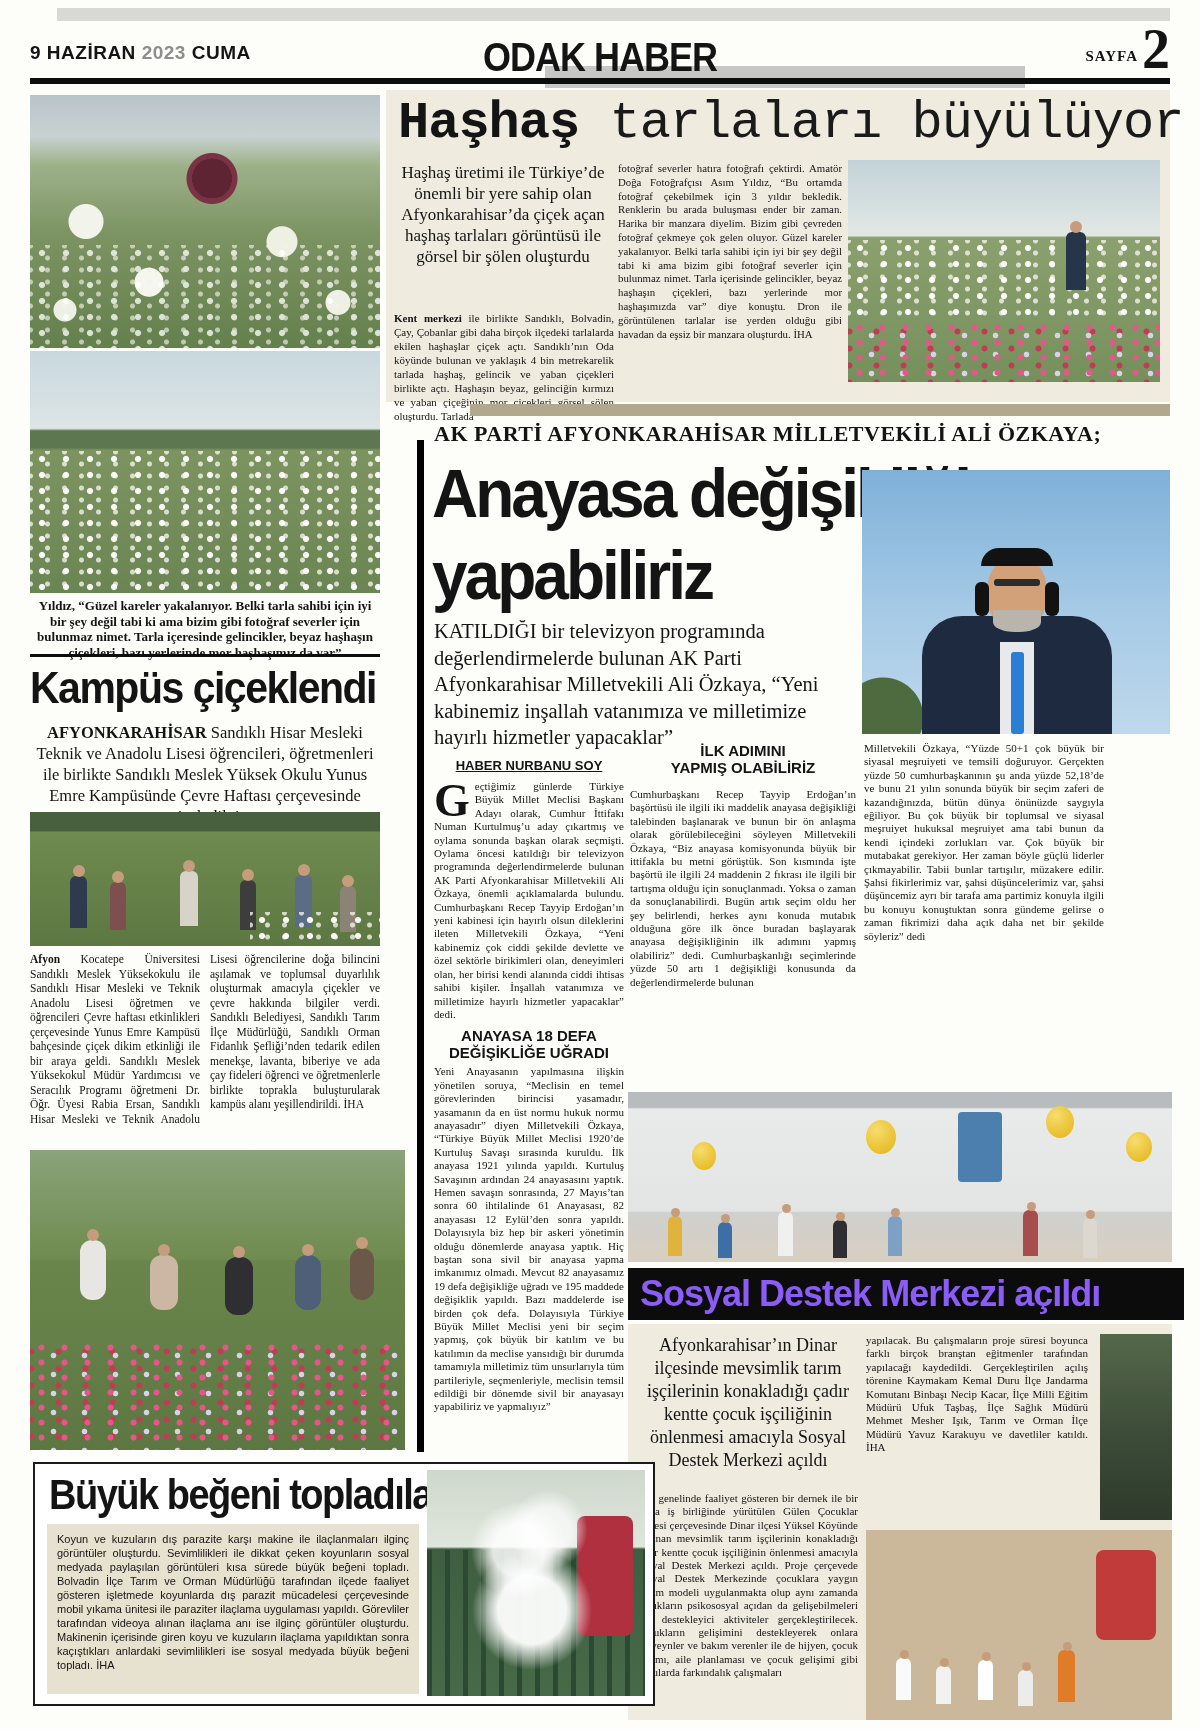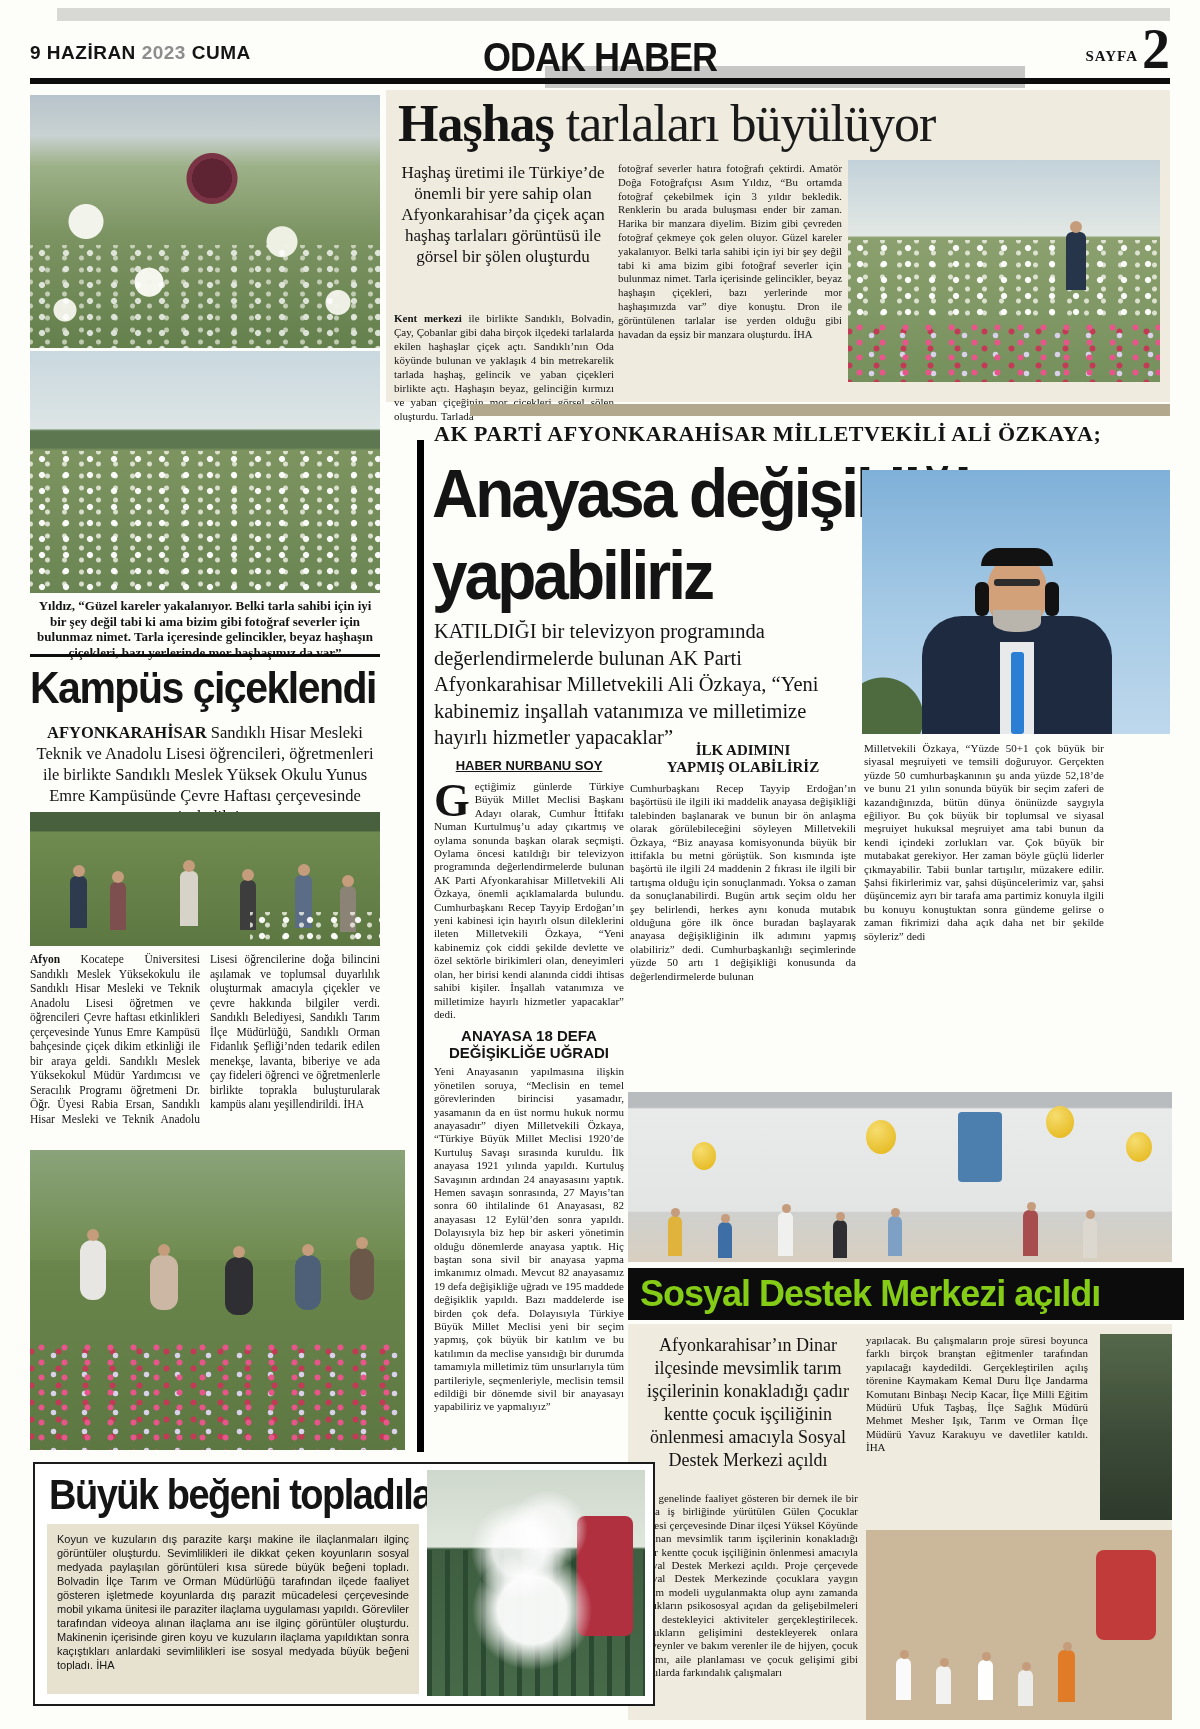--- a/index.html
+++ b/index.html
@@ -14,31 +14,31 @@
   .date{font-family:"Liberation Sans",sans-serif;font-weight:bold;font-size:19px;letter-spacing:.5px;}
   .date .yr{color:#8d8d8d;}
   .masthead{font-family:"Liberation Sans",sans-serif;font-weight:bold;font-size:36px;letter-spacing:-1px;
             transform:scaleY(1.12);transform-origin:center top;}
   .mast-shadow{background:#c7c7c5;}
   .hrule{background:#0d0d0d;}
   .pageno{font-weight:bold;display:flex;align-items:flex-end;gap:4px;justify-content:flex-end;}
   .pageno .w{font-size:15px;letter-spacing:1px;padding-bottom:9px;}
   .pageno .n{font-size:56px;line-height:.85;}
   
-  .h-hashas{font-family:Liberation Serif, serif;font-size:52px;letter-spacing:-1px;white-space:nowrap;}
+  .h-hashas{font-family:Liberation Mono, monospace;font-size:52px;letter-spacing:-1px;white-space:nowrap;}
   .h-hashas b{font-weight:bold;}
   .h-hashas span.th{font-weight:normal;color:#1a1a1a;}
   .h-big{font-family:"Liberation Sans",sans-serif;font-weight:bold;font-size:64px;line-height:76px;
          letter-spacing:-3px;transform:scaleY(1.08);transform-origin:left top;}
   .h-kampus,.h-begeni{font-family:"Liberation Sans",sans-serif;font-weight:bold;letter-spacing:-1.5px;
          transform:scaleY(1.1);transform-origin:left top;}
   .h-kampus{font-size:41px;}
   .h-begeni{font-size:38px;}
   .kicker{font-size:22px;letter-spacing:.5px;white-space:nowrap;font-weight:bold;}
-  .blackbar{background:#0c0c0c;color:#84cc16;font-family:"Liberation Sans",sans-serif;font-weight:bold;
+  .blackbar{background:#0c0c0c;color:#8b5cf6;font-family:"Liberation Sans",sans-serif;font-weight:bold;
             font-size:36px;letter-spacing:-1px;display:flex;align-items:center;padding-left:12px;
             transform-origin:left top;}
   
   .lead-hashas{font-size:17px;line-height:21px;}
   .body-sm{font-size:11px;line-height:14px;}
   .body-sm2{font-size:10.8px;line-height:13.8px;}
   .body-col{font-size:11px;line-height:13.4px;}
   .caption{font-weight:bold;font-size:13px;line-height:15.5px;}
   .intro-kampus{font-size:16.5px;line-height:21px;}
   .intro-anayasa{font-size:20.5px;line-height:26.5px;}
@@ -189,21 +189,21 @@
   <div class="abs body-col just" style="left:434px;top:780px;width:190px;">
     <p class="dropcap" style="margin:0;">Geçtiğimiz günlerde Türkiye Büyük Millet Meclisi Başkanı Adayı olarak, Cumhur İttifakı Numan Kurtulmuş’u aday çıkartmış ve oylama sonunda başkan olarak seçmişti. Oylama öncesi katıldığı bir televizyon programında değerlendirmelerde bulunan AK Parti Afyonkarahisar Milletvekili Ali Özkaya, önemli açıklamalarda bulundu. Cumhurbaşkanı Recep Tayyip Erdoğan’ın yeni kabinesi için hayırlı olsun dileklerini ileten Milletvekili Özkaya, “Yeni kabinemiz çok ciddi şekilde devlette ve özel sektörle birikimleri olan, deneyimleri olan, her birisi kendi alanında ciddi ihtisas sahibi kişiler. İnşallah vatanımıza ve milletimize hayırlı hizmetler yapacaklar” dedi.</p>
     <div class="subhead ctr" style="margin:6px 0 4px;">
       <div>ANAYASA 18 DEFA</div>
       <div>DEĞİŞİKLİĞE UĞRADI</div>
     </div>
     <p style="margin:0;">Yeni Anayasanın yapılmasına ilişkin yönetilen soruya, “Meclisin en temel görevlerinden birincisi yasamadır, yasamanın da en üst normu hukuk normu anayasadır” diyen Milletvekili Özkaya, “Türkiye Büyük Millet Meclisi 1920’de Kurtuluş Savaşı sırasında kuruldu. İlk anayasa 1921 yılında yapıldı. Kurtuluş Savaşının ardından 24 anayasasını yaptık. Hemen savaşın sonrasında, 27 Mayıs’tan sonra 60 ihtilalinde 61 Anayasası, 82 anayasası 12 Eylül’den sonra yapıldı. Dolayısıyla biz hep bir askeri yönetimin olduğu dönemlerde anayasa yaptık. Hiç baştan sona sivil bir anayasa yapma imkanımız olmadı. Mevcut 82 anayasamız 19 defa değişikliğe uğradı ve 195 maddede değişiklik yapıldı. Bazı maddelerde ise birden çok defa. Dolayısıyla Türkiye Büyük Millet Meclisi yeni bir seçim yapmış, çok büyük bir katılım ve bu katılımın da meclise yansıdığı bir durumda tamamıyla milletimiz tüm unsurlarıyla tüm partileriyle, seçmenleriyle, meclisin temsil edildiği bir dönemde sivil bir anayasayı yapabiliriz ve yapmalıyız”</p>
   </div>
 
   <div class="abs" style="left:630px;top:742px;width:226px;">
-    <div class="subhead ctr" style="margin-bottom:6px;font-family:Liberation Serif, serif;">
+    <div class="subhead ctr" style="margin-bottom:12px;">
       <div>İLK ADIMINI</div>
       <div>YAPMIŞ OLABİLİRİZ</div>
     </div>
     <p class="body-col just" style="margin:0;">Cumhurbaşkanı Recep Tayyip Erdoğan’ın başörtüsü ile ilgili iki maddelik anayasa değişikliği talebinden başlanarak ve bunun bir ön anlaşma olarak görülebileceğini söyleyen Milletvekili Özkaya, “Biz anayasa komisyonunda büyük bir ittifakla bu metni görüştük. Son kısmında işte başörtü ile ilgili 24 maddenin 2 fıkrası ile ilgili bir tartışma olduğu için sonuçlanmadı. Yoksa o zaman da sonuçlanabilirdi. Bugün artık seçim oldu her şey belirlendi, herkes aynı konuda mutabık olduğuna göre ilk önce buradan başlayarak anayasa değişikliğinin ilk adımını yapmış olabiliriz” dedi. Cumhurbaşkanlığı seçimlerinde yüzde 50 artı 1 değişikliği konusunda da değerlendirmelerde bulunan</p>
   </div>
 
   <p class="abs body-col just" style="left:864px;top:742px;width:240px;margin:0;">Milletvekili Özkaya, “Yüzde 50+1 çok büyük bir siyasal meşruiyeti ve temsili doğuruyor. Gerçekten yüzde 50 cumhurbaşkanının şu anda yüzde 52,18’de ve bunu 21 yılın sonunda büyük bir seçim zaferi de kazandığınızda, bütün dünya önünüzde saygıyla eğiliyor. Bu çok büyük bir toplumsal ve siyasal meşruiyet hukuksal meşruiyet ama tabi bunun da kendi içindeki zorlukları var. Çok büyük bir mutabakat gerekiyor. Her zaman böyle güçlü liderler çıkmayabilir. Tabii bunlar tartışılır, müzakere edilir. Şahsi fikirlerimiz var, şahsi düşüncelerimiz var, şahsi düşüncemiz ayrı bir tarafa ama partimiz konuyla ilgili bu konuyu konuştuktan sonra gündeme gelirse o zaman fikrimizi daha açık daha net bir şekilde söyleriz” dedi</p>
 
   <div class="abs photo ph-wall" style="left:628px;top:1092px;width:544px;height:170px;">
     <div class="abs" style="left:330px;top:20px;width:44px;height:70px;background:#4d7fae;border-radius:4px;"></div>

